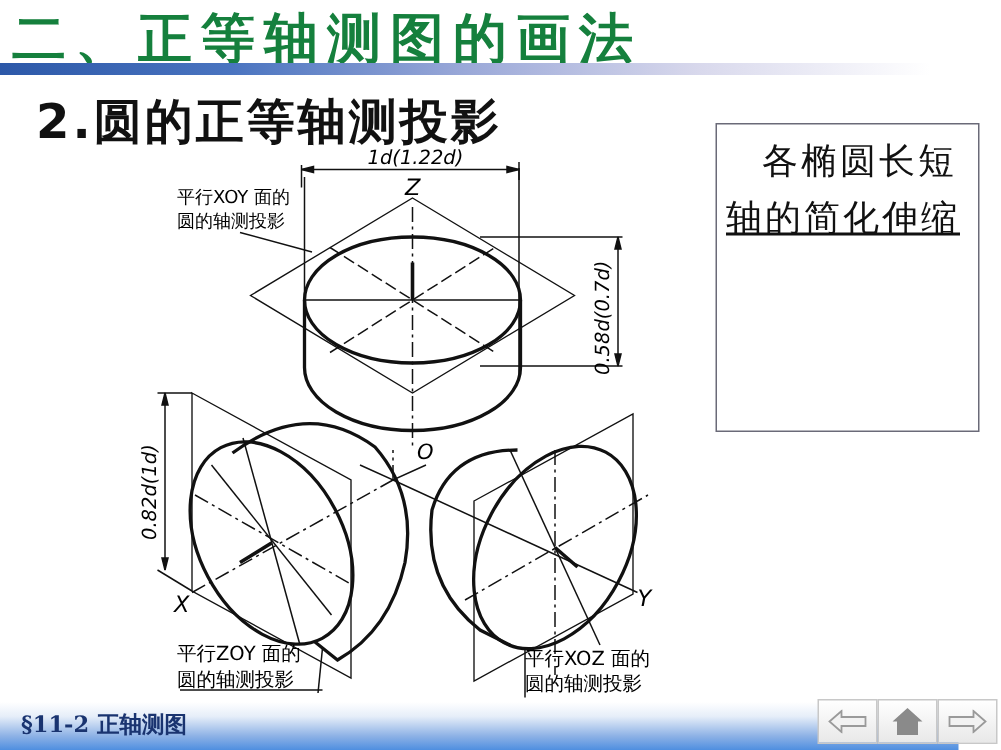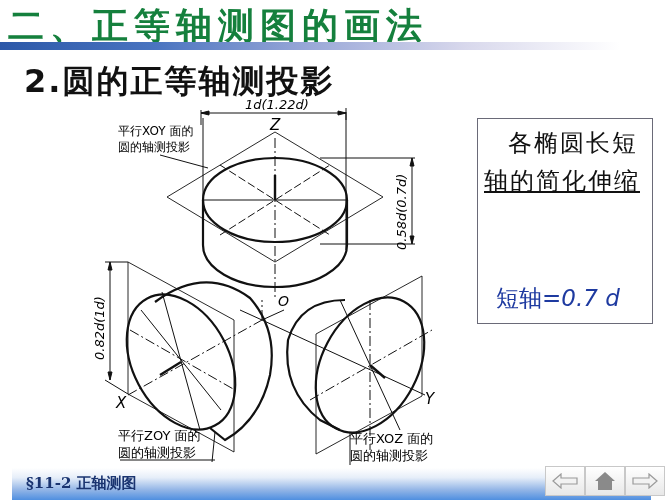--- a/index.html
+++ b/index.html
@@ -2,25 +2,25 @@
 <html><head>
 <meta charset="utf-8">
 <style>
   html,body{margin:0;padding:0;}
   body{width:667px;height:500px;position:relative;overflow:hidden;background:#ffffff;font-family:"DejaVu Serif",serif;}
   .title{position:absolute;left:8px;top:2px;font-size:36px;font-weight:bold;color:#15803d;letter-spacing:6px;font-family:"DejaVu Serif",serif;}
   .title-bar{position:absolute;left:0;top:42px;width:620px;height:8px;background:linear-gradient(to right,#2c58a8 0%,#4a74c0 25%,#9aa8d8 50%,#d8d8ec 75%,rgba(255,255,255,0) 100%);}
   .subtitle{position:absolute;left:24px;top:60px;font-size:32px;font-weight:bold;color:#111;letter-spacing:2px;font-family:"DejaVu Sans",sans-serif;}
   .drawing{position:absolute;left:0;top:0;}
   .drawing text{font-family:"DejaVu Sans",sans-serif;}
-  .note-box{position:absolute;left:477px;top:82px;width:176px;height:206px;border:1.5px solid #6a6a78;background:#fff;box-sizing:border-box;margin-top:36px;}
+  .note-box{position:absolute;left:477px;top:82px;width:176px;height:206px;border:1.5px solid #6a6a78;background:#fff;box-sizing:border-box;}
   .note-line{position:absolute;font-size:24px;font-family:"DejaVu Sans",sans-serif;color:#111;letter-spacing:2px;white-space:nowrap;}
   .note-formula{position:absolute;font-size:23px;font-family:"DejaVu Sans",sans-serif;color:#1e3aa0;white-space:nowrap;}
   .note-formula .val{font-style:italic;}
-  .footer{position:absolute;left:12px;top:468px;width:639px;height:32px;background:linear-gradient(to bottom,#ffffff 0%,#e6eef9 30%,#8fb3e6 70%,#4f8fe0 100%);}
+  .footer{position:absolute;left:0;top:468px;width:639px;height:32px;background:linear-gradient(to bottom,#ffffff 0%,#e6eef9 30%,#8fb3e6 70%,#4f8fe0 100%);}
   .footer-label{position:absolute;left:14px;top:6px;font-size:15px;font-weight:bold;color:#1a3470;font-family:"DejaVu Serif",serif;}
   .nav{position:absolute;left:545px;top:466px;display:flex;}
   .nav-btn{width:38px;height:28px;background:linear-gradient(#ffffff,#e8e8e8);border:1px solid #c8c8c8;display:flex;align-items:center;justify-content:center;cursor:pointer;}
 </style>
 </head>
 <body>
 
 <div class="title">二、正等轴测图的画法</div>
 <div class="title-bar"></div>
 <div class="subtitle">2.圆的正等轴测投影</div>
@@ -106,23 +106,20 @@
   <text x="118" y="151" font-size="12">圆的轴测投影</text>
   <text x="118" y="440" font-size="13">平行ZOY 面的</text>
   <text x="118" y="457" font-size="13">圆的轴测投影</text>
   <text x="350" y="443" font-size="13">平行XOZ 面的</text>
   <text x="350" y="460" font-size="13">圆的轴测投影</text>
 </svg>
 
 <div class="note-box">
   <div class="note-line" style="left:30px;top:8px;">各椭圆长短</div>
   <div class="note-line" style="left:6px;top:46px;text-decoration:underline;">轴的简化伸缩</div>
-  <div class="note-formula" style="left:18px;top:164px;">
-    <span>短轴=</span><span class="val">0.7 d</span>
-  </div>
 </div>
 
 <div class="footer">
   <div class="footer-label">§11-2  正轴测图</div>
 </div>
 
 <div class="nav">
   <div class="nav-btn">
     <svg width="26" height="16" viewBox="0 0 26 16">
       <polygon points="1,8 9,1 9,5 25,5 25,11 9,11 9,15" fill="#f2f2f2" stroke="#9a9a9a" stroke-width="1.2"></polygon>

